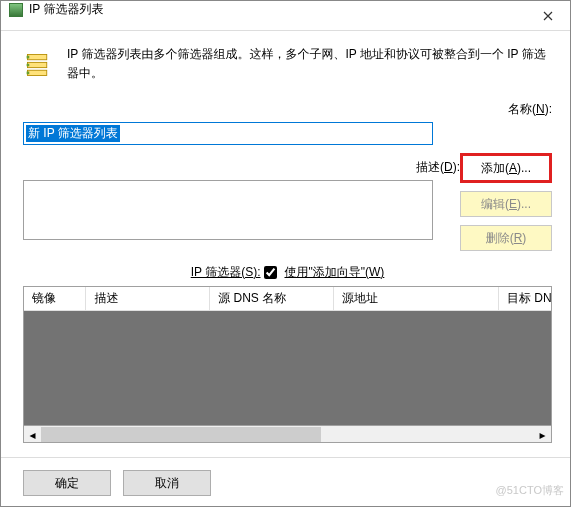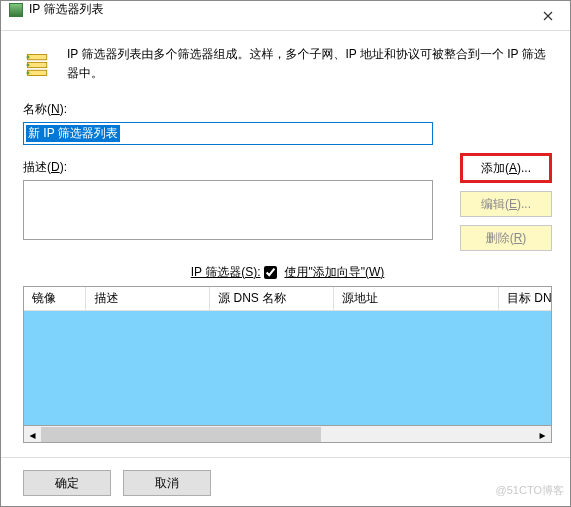--- a/index.html
+++ b/index.html
@@ -14,21 +14,21 @@
     padding: 0 0 0 8px; border-bottom: 1px solid #ddd;
   }
   .title-left { display: flex; align-items: center; gap: 6px; }
   .title-icon { width: 14px; height: 14px; border: 1px solid #3a7a3a; background: linear-gradient(#7fc47f,#3a7a3a); }
   .close-btn { width: 44px; height: 30px; display:flex; align-items:center; justify-content:center; cursor:pointer; }
   .content { flex: 1; padding: 14px 18px 14px 22px; display:flex; flex-direction:column; }
   .intro-row { display:flex; gap:14px; align-items:center; margin-bottom:18px; }
   .intro-icon { width:30px; height:30px; display:flex; align-items:center; justify-content:center; margin-top:2px;}
   .intro-icon svg { width:28px; height:28px; }
   .intro-text { flex:1; line-height:1.6; }
-  .field-label { margin-bottom:4px; }
+  .field-label { margin-bottom:4px;text-align:right; }
   .name-input-wrap { position:relative; width:410px; margin-bottom:14px;}
   .name-input-wrap input { width:100%; height:23px; border:1px solid #0078d7; padding:2px 4px; }
   .name-input-wrap .sel-overlay {
     position:absolute; left:3px; top:3px; height:17px; background:#0078d7; color:#fff;
     padding:0 2px; display:flex; align-items:center; pointer-events:none; font-size:12px;
   }
   .mid-row { display:flex; }
   .mid-left { flex:1; }
   .desc-box {
     width:410px; height:60px; border:1px solid #a0a0a0; background:#fff; resize:none;
@@ -38,21 +38,21 @@
   .btn {
     width:92px; height:26px; border:1px solid #adadad; background:#e1e1e1;
     display:flex; align-items:center; justify-content:center; cursor:pointer;
   }
   .btn.default { background:#e1e1e1; }
   .btn.disabled { color:#8a8a8a; border-color:#c8c8c8; background:#fef9c3; cursor:default;}
   .btn.highlight { border:3px solid #e02020; width:92px; height:30px; background:#fff; }
   .checkbox-row { display:flex; justify-content:center; align-items:center; margin-top:12px; margin-bottom:4px;text-decoration:underline; }
   .checkbox-row label { display:flex; align-items:center; gap:4px; }
   .checkbox-row input[type=checkbox]{ width:13px; height:13px; accent-color:#000; }
-  .table-wrap { border:1px solid #a0a0a0; height:140px; overflow:auto; background:#7dd3fc; position:relative;}
+  .table-wrap { border:1px solid #a0a0a0; height:140px; overflow:auto; background:#737373; position:relative;}
   table { border-collapse:collapse; width:640px; }
   th {
     text-align:left; font-weight:normal; padding:3px 8px; background:#fff;
     border-right:1px solid #e0e0e0; border-bottom:1px solid #e0e0e0; position:sticky; top:0;
     height:20px;
   }
   .scroll-h { height:17px; background:#f0f0f0; border:1px solid #a0a0a0; border-top:none; position:relative; margin-bottom:14px;}
   .scroll-h .thumb { position:absolute; left:17px; top:1px; height:15px; width:280px; background:#cdcdcd;}
   .scroll-h .arrow { position:absolute; top:0; width:17px; height:17px; display:flex;align-items:center;justify-content:center; cursor:pointer;}
   .scroll-h .arrow.l{left:0;} .scroll-h .arrow.r{right:0;}

